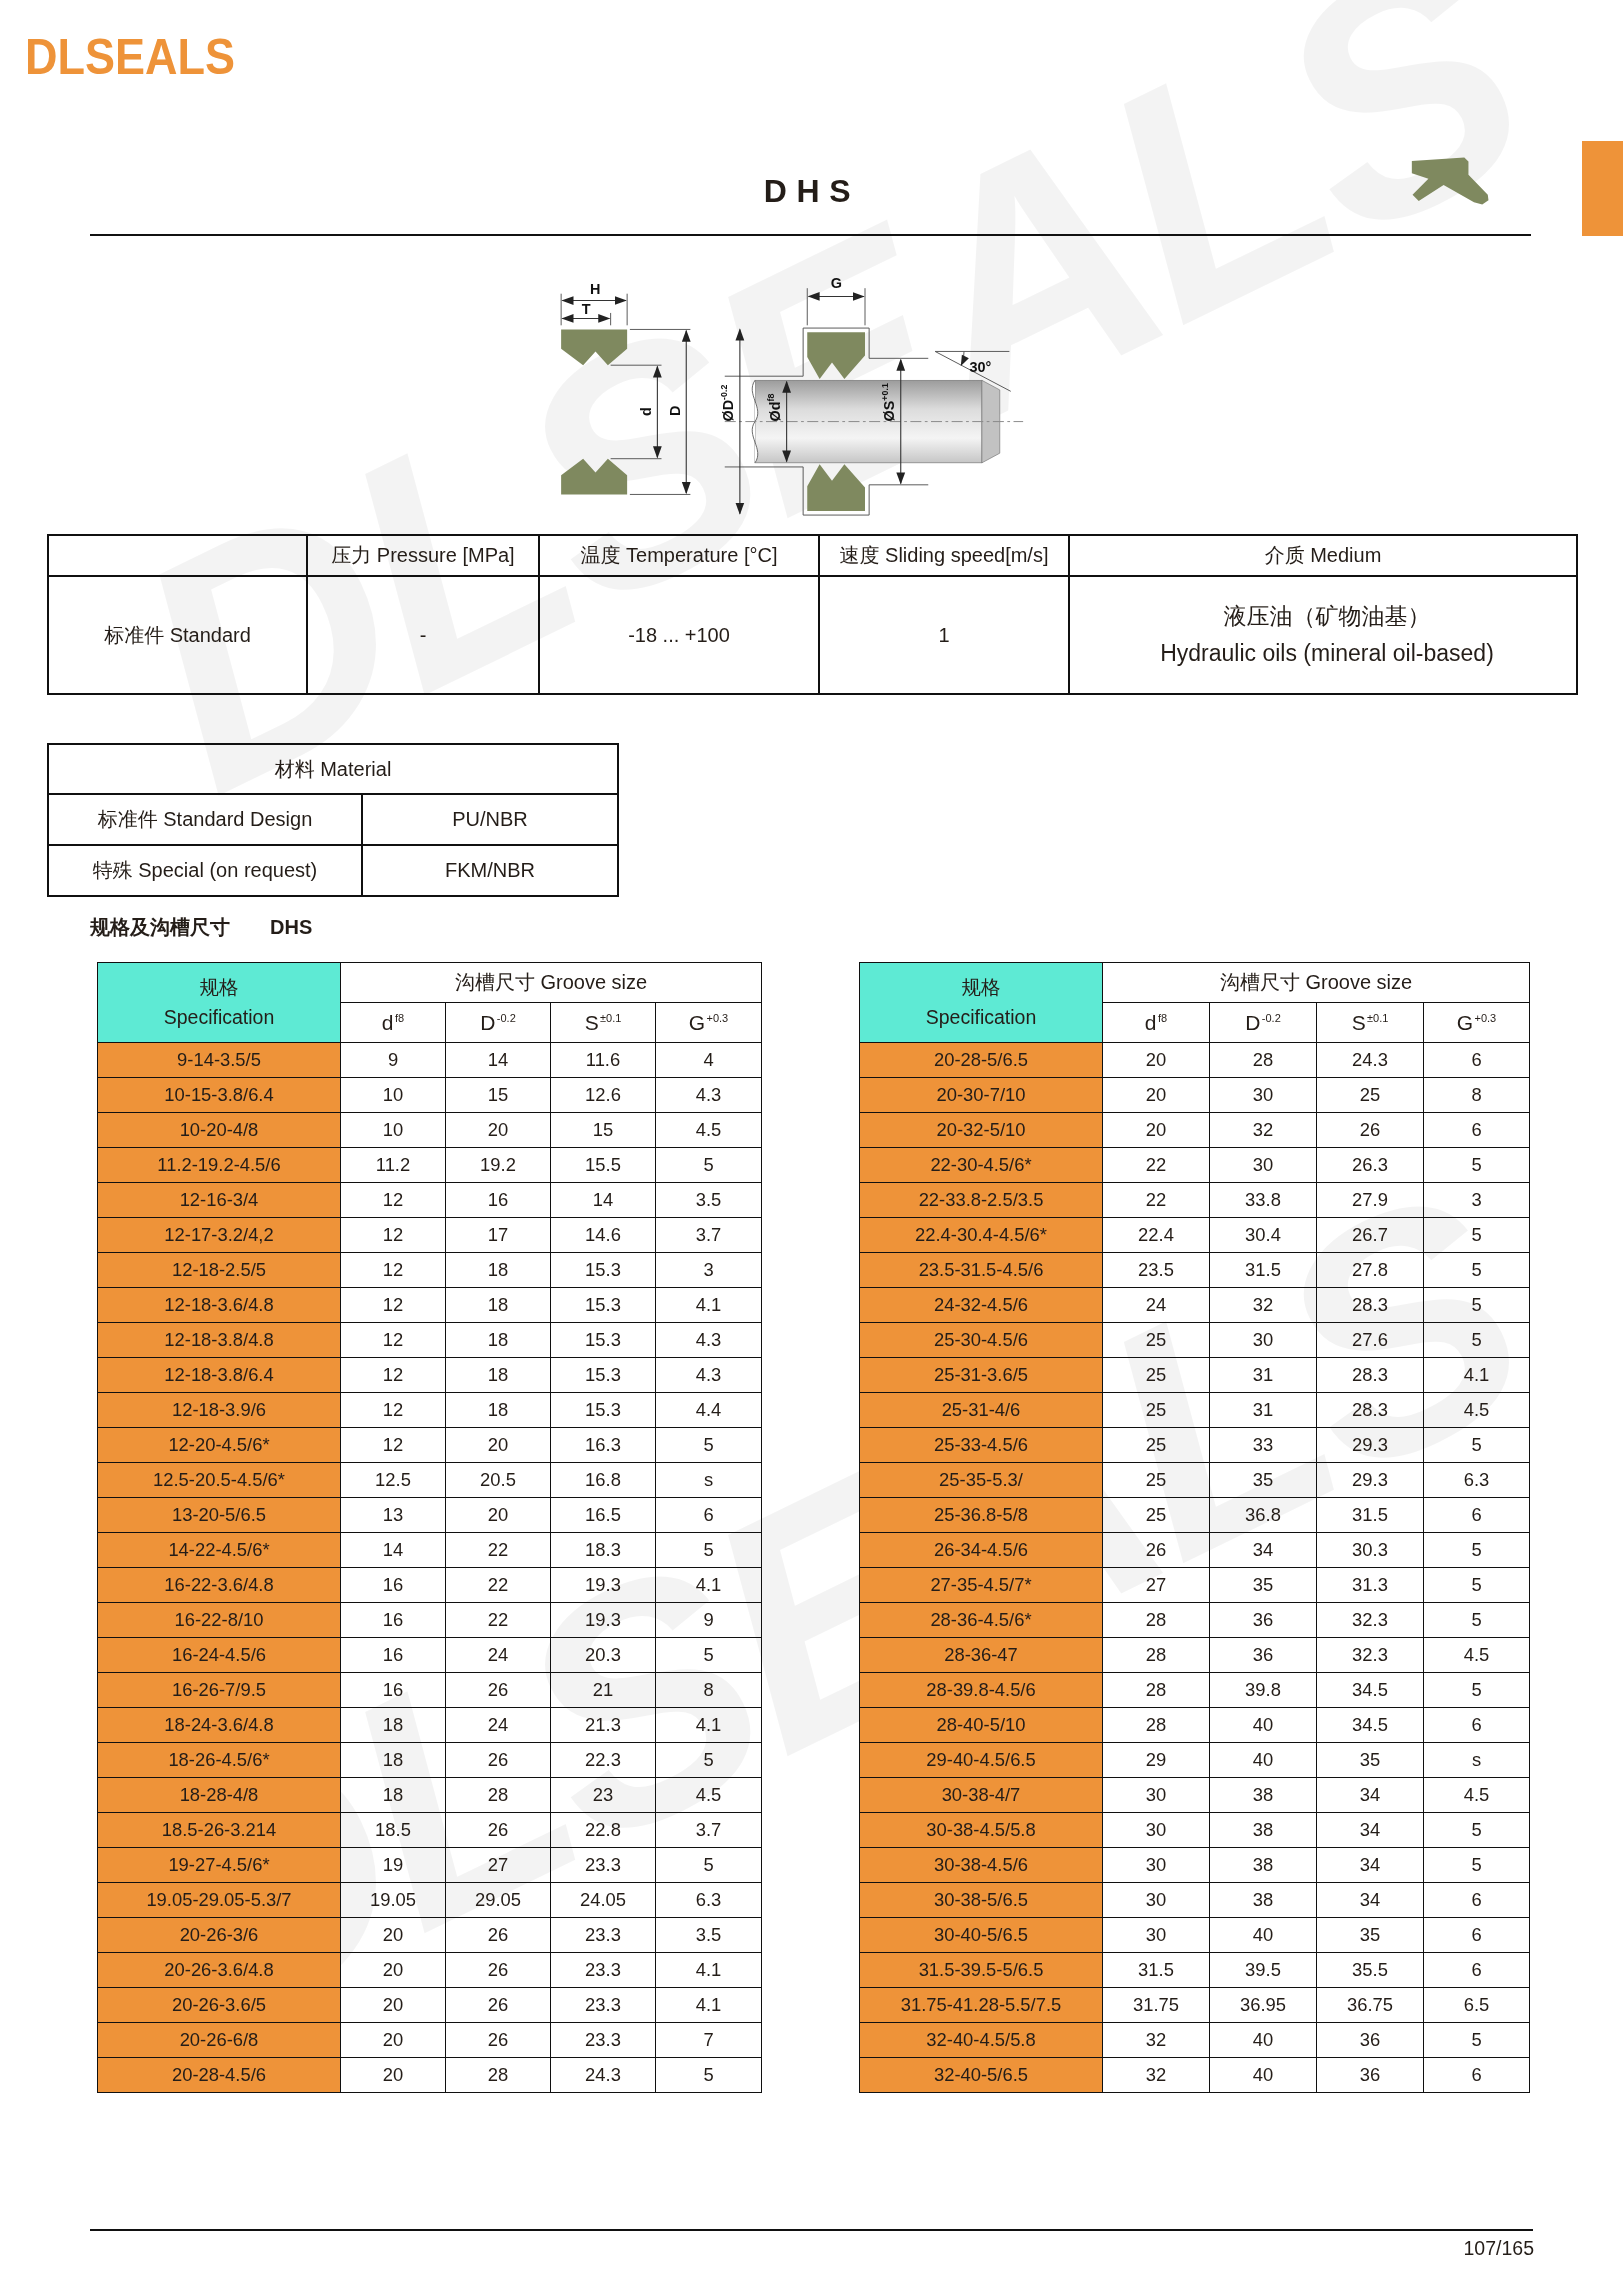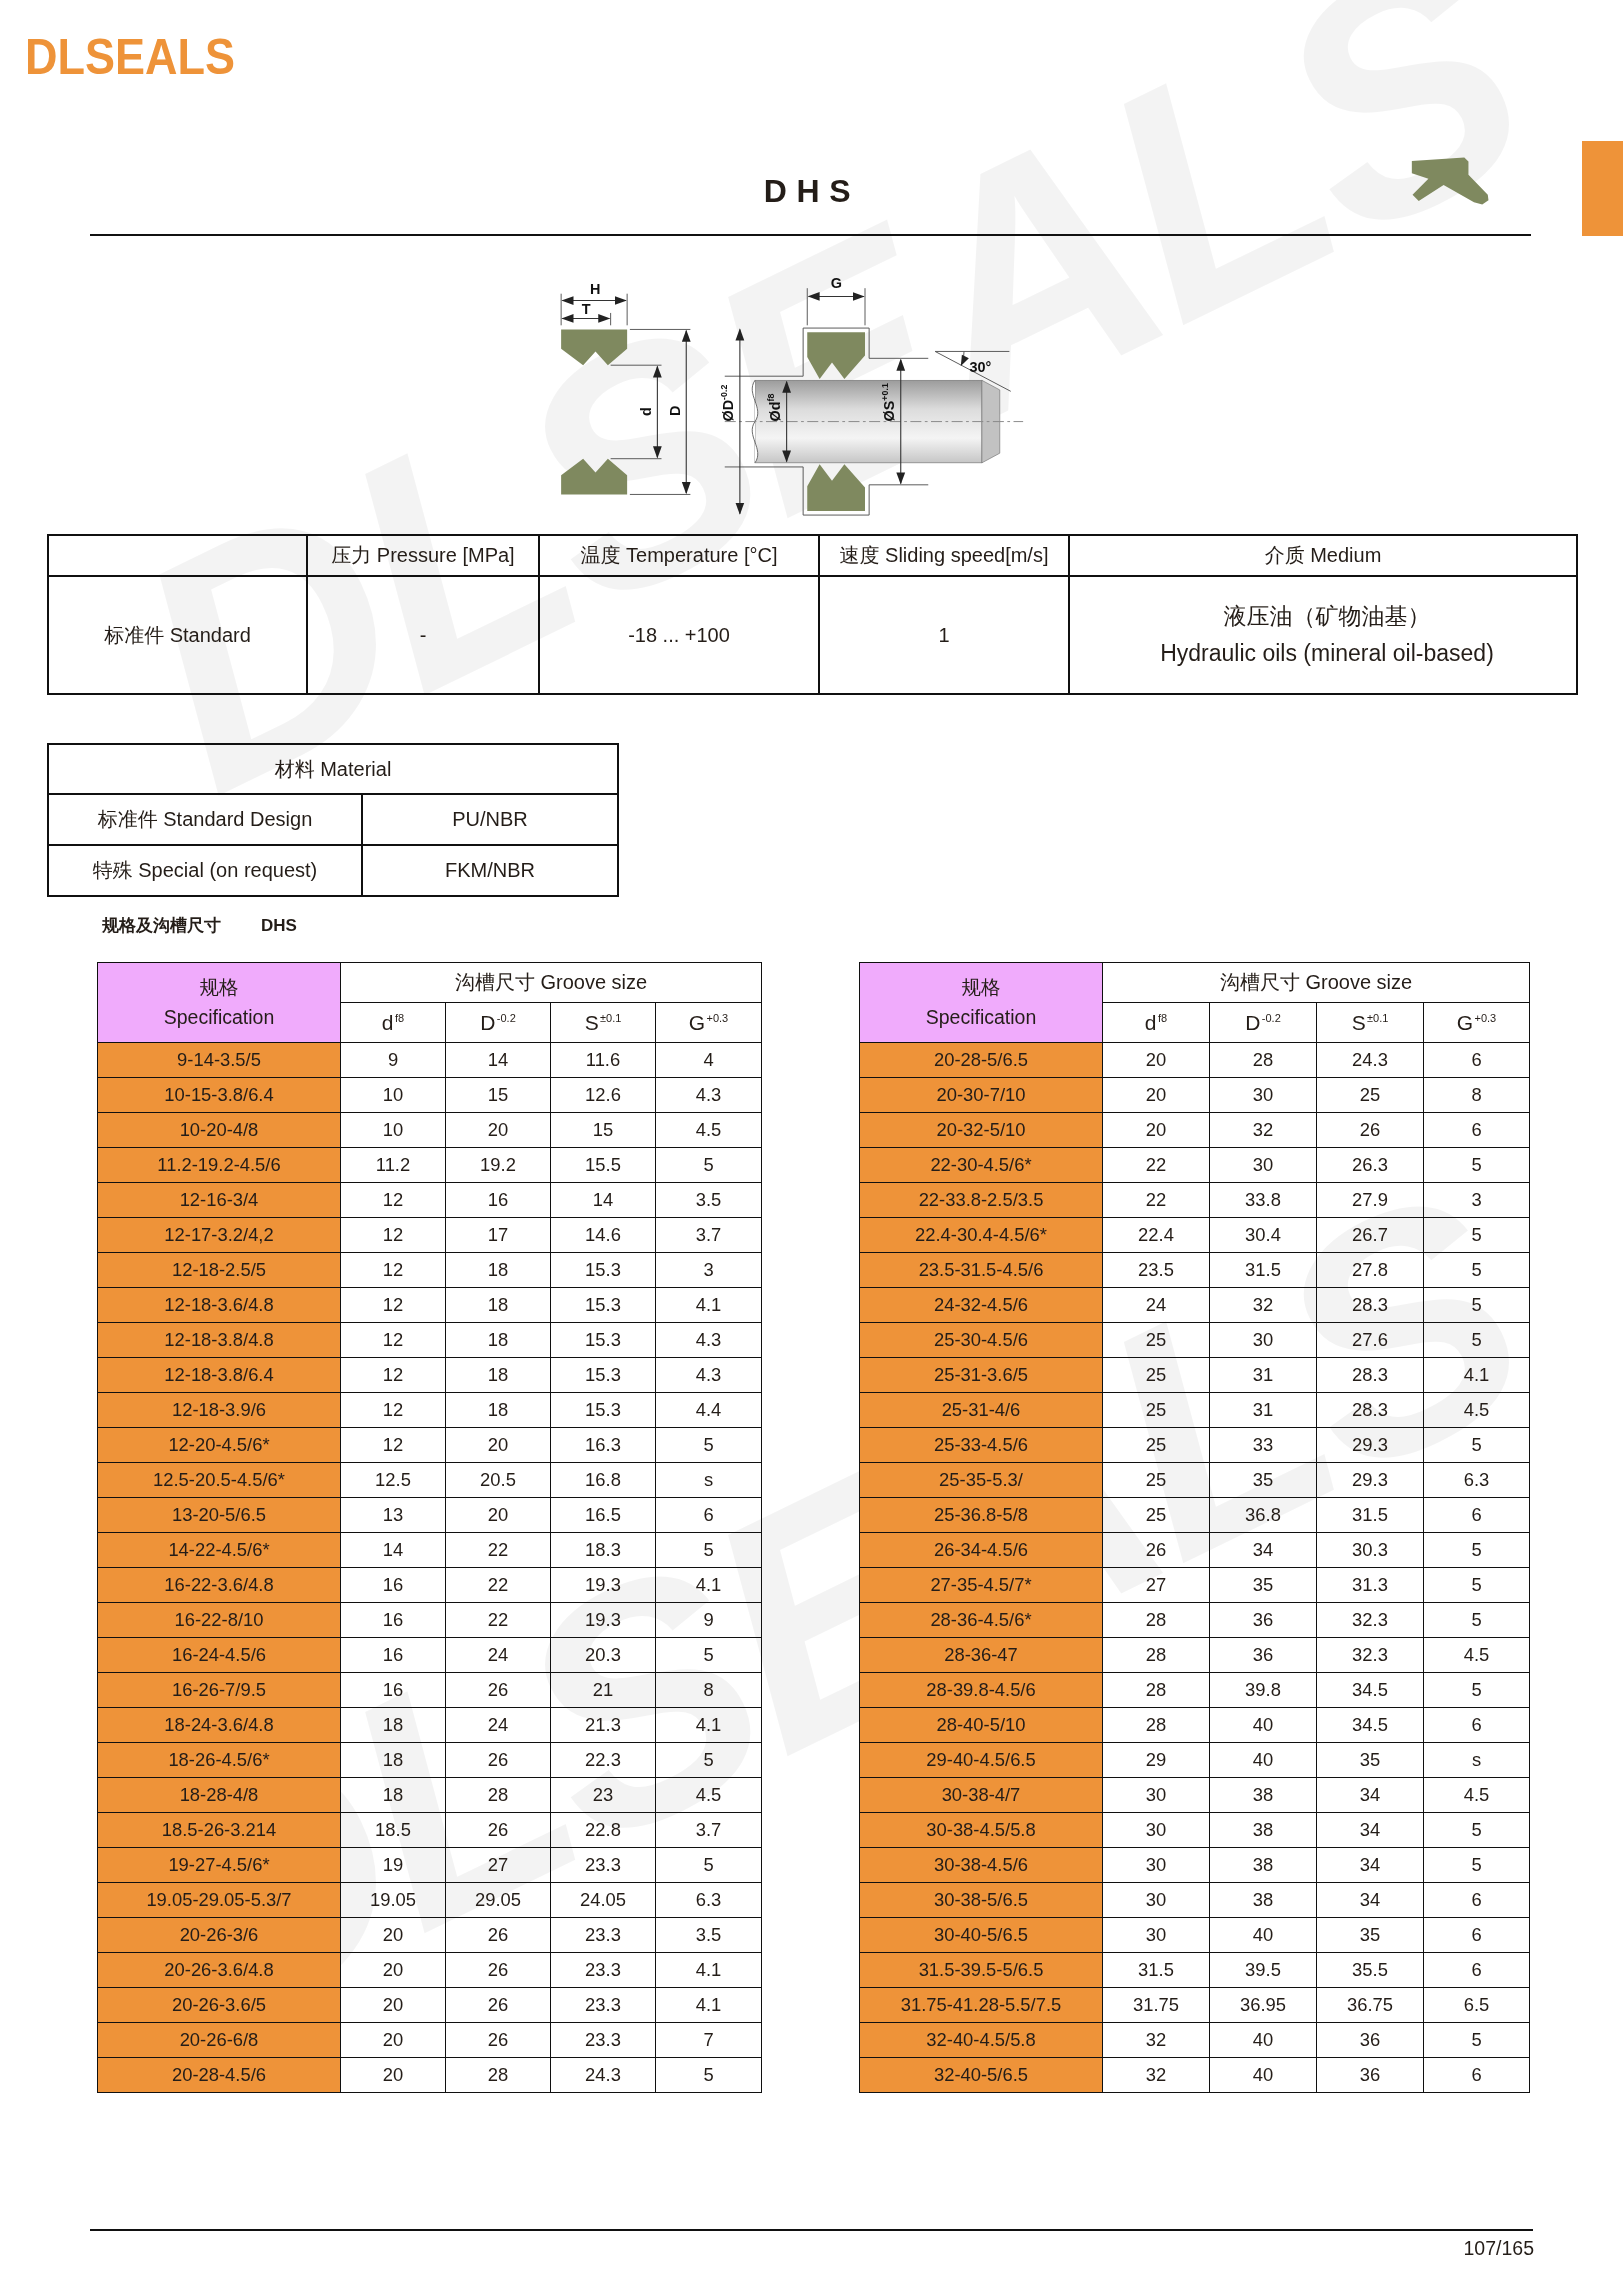--- a/index.html
+++ b/index.html
@@ -34,28 +34,28 @@
   .app-table .r1{height:37px;font-size:21px;}
   .app-table .r2{height:41px;}
   .app-table .r3{height:118px;}
   .app-table .medium-cell{line-height:1.6;font-size:23px;padding-left:8px;}
   
   .mat-table{position:absolute;left:47px;top:743px;width:570px;}
   .mat-table td{font-size:20px;}
   .mat-table .r1{height:50px;font-size:21px;padding-left:20px;}
   .mat-table .r2{height:51px;}
   
-  .section-heading{position:absolute;left:90px;top:914px;font-size:17px;font-weight:700;margin-left:12px;}
+  .section-heading{position:absolute;left:90px;top:914px;font-size:20px;font-weight:700;}
   .section-heading .code{margin-left:40px;}
   
   .spec-table{position:absolute;top:962px;}
   .spec-left{left:97px;width:664px;}
   .spec-right{left:859px;width:671px;}
   .spec-table th,.spec-table td{border:1.7px solid #101010;}
-  .spec-table .spec-head{background:#f0abfc;font-size:19.5px;font-weight:400;line-height:1.5;}
+  .spec-table .spec-head{background:#5eead4;font-size:19.5px;font-weight:400;line-height:1.5;}
   .spec-table .groove-head{height:40px;font-size:20px;}
   .spec-table .sub-head{height:40px;font-size:21px;}
   .spec-table .sub-head .sup{font-size:11px;vertical-align:super;margin-left:1.4px;}
   .spec-table td{height:34px;font-size:18.4px;}
   .spec-table .spec-cell{background:#EE9339;}
   .spec-table .val-cell{background:transparent;}
   
   .footer-rule{position:absolute;left:90px;top:2229px;width:1443px;height:2.1px;background:#111;}
   .page-number{position:absolute;left:1325px;top:2237px;width:209px;text-align:right;font-size:19.5px;}
 </style>

